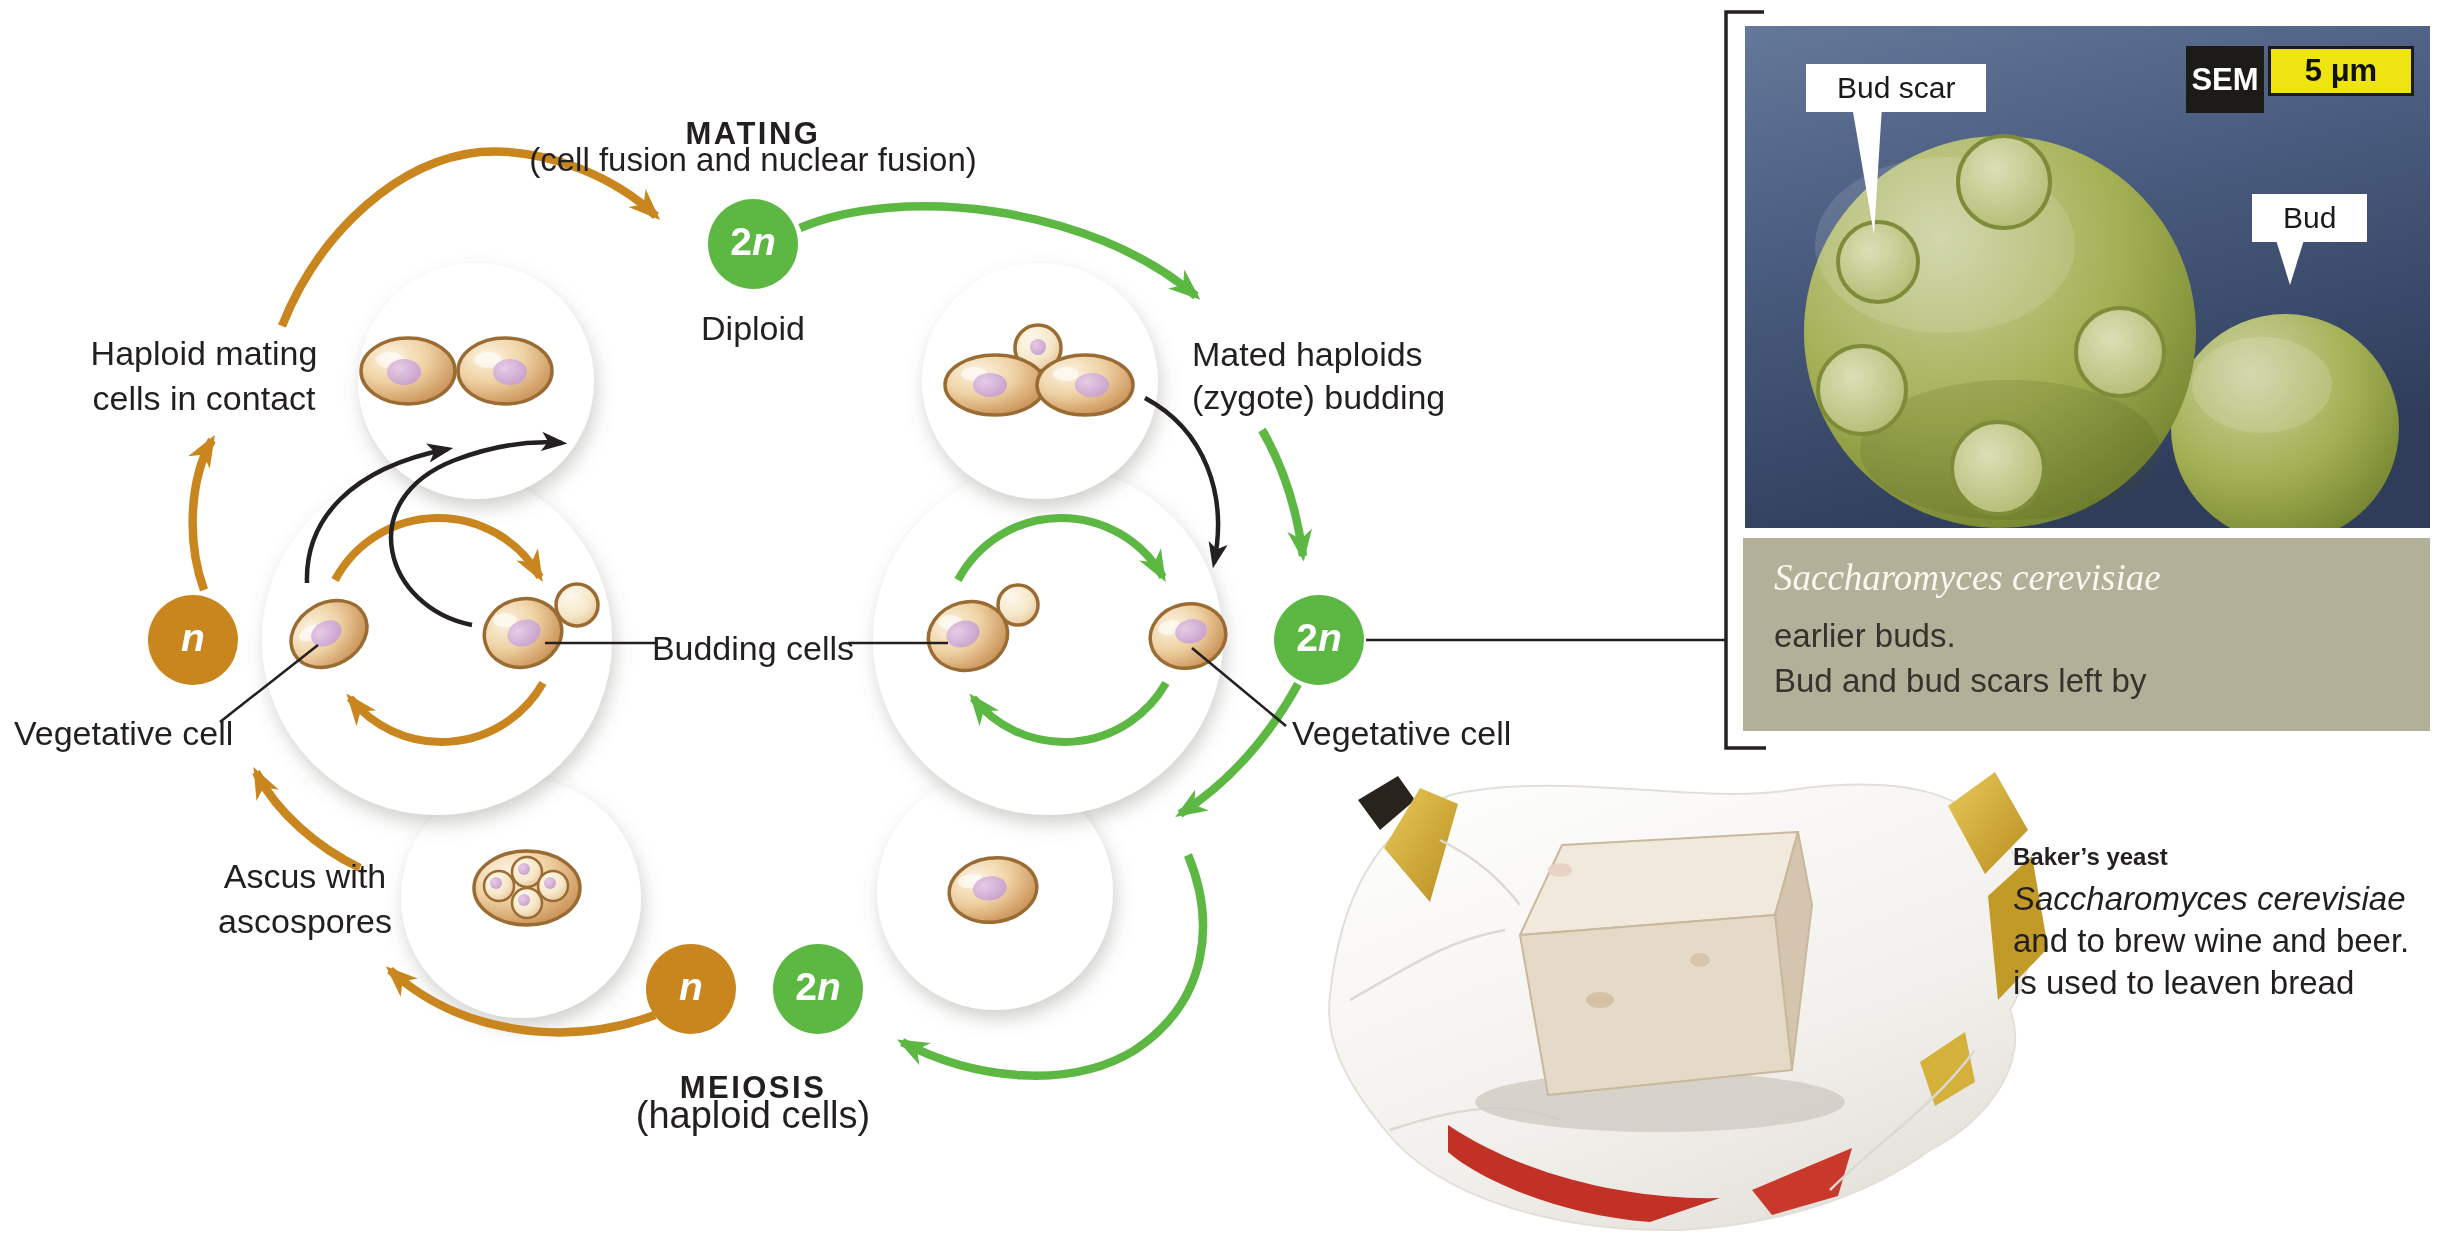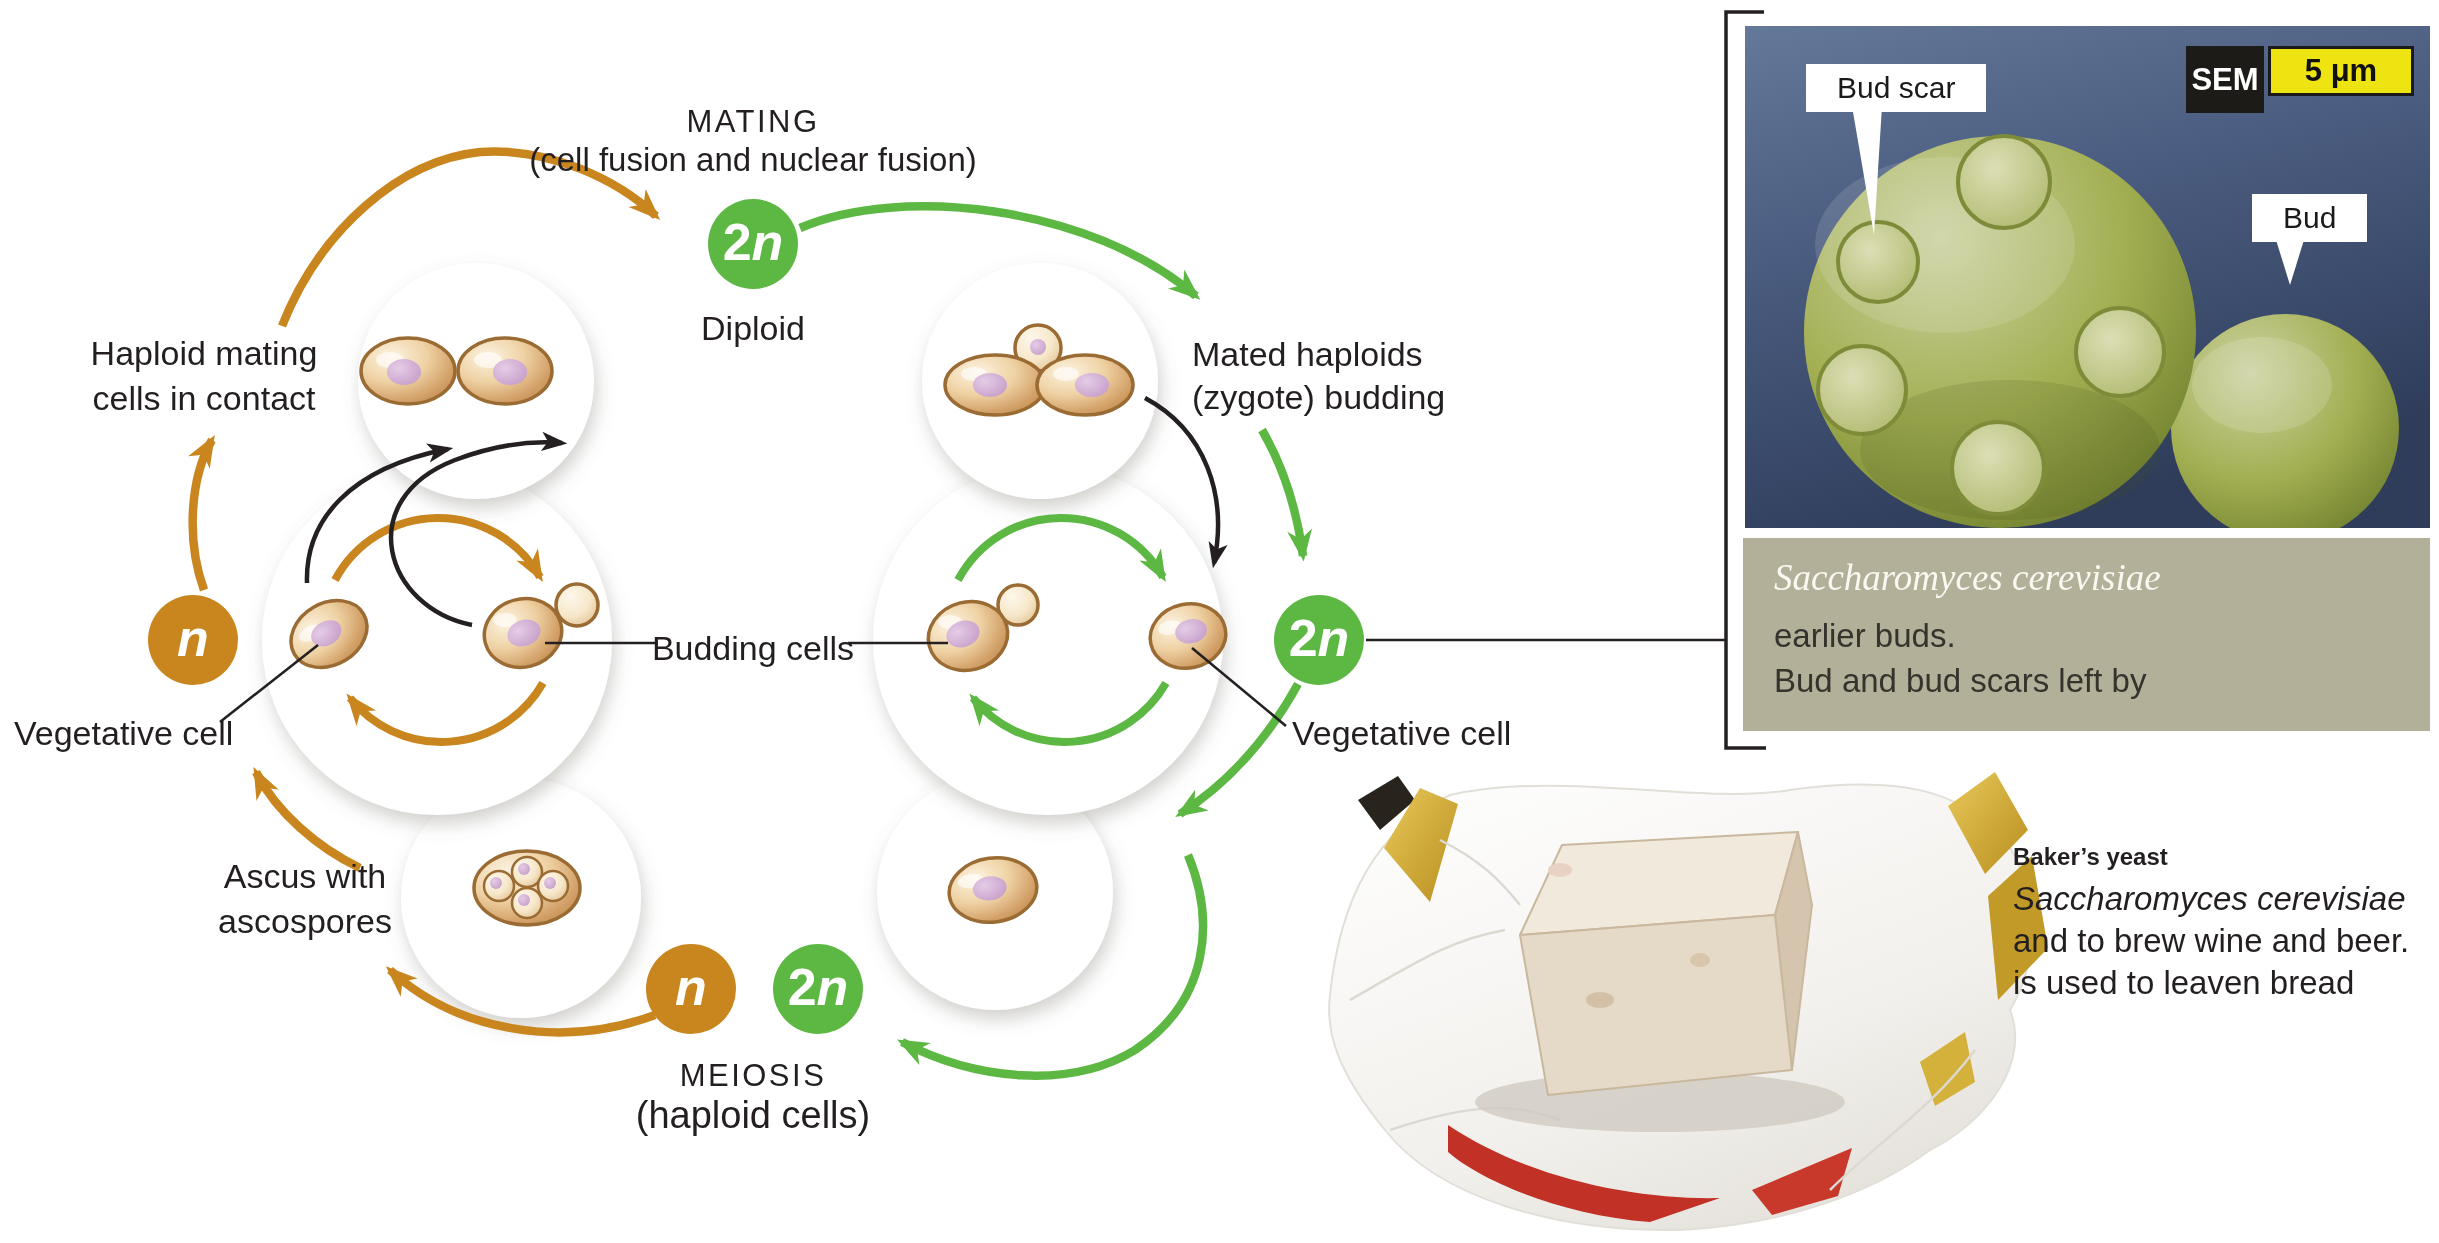--- a/index.html
+++ b/index.html
@@ -11,24 +11,24 @@
     --sem-badge-black:#1D1B17;
   }
   html,body{margin:0;padding:0;background:#ffffff;}
   .stage{
     position:relative;width:2439px;height:1243px;background:#ffffff;overflow:hidden;
     font-family:"Liberation Sans",sans-serif;color:var(--ink);
   }
   svg{position:absolute;left:0;top:0;}
   .lbl{position:absolute;white-space:nowrap;font-size:34px;line-height:44px;color:var(--ink);}
   .ctr{transform:translateX(-50%);text-align:center;}
-  .title{font-weight:normal;font-size:31px;letter-spacing:2.5px;}
+  .title{font-weight:bold;font-size:31px;letter-spacing:2.5px;margin-top:12px;}
   .ploidy{
     position:absolute;transform:translate(-50%,-54%);
-    color:#fff;font-weight:bold;font-size:52px;letter-spacing:0;text-align:right;
+    color:#fff;font-weight:bold;font-size:39px;letter-spacing:0;text-align:right;
   }
   .ploidy .it{font-style:italic;}
   .fill-orange{fill:var(--haploid-orange);}
   .stroke-orange{stroke:var(--haploid-orange);}
   .fill-green{fill:var(--diploid-green);}
   .stroke-green{stroke:var(--diploid-green);}
   .photo-callout{
     position:absolute;background:#ffffff;color:#1a1a1a;
     font-size:30px;line-height:30px;padding:9px 31px;
   }

